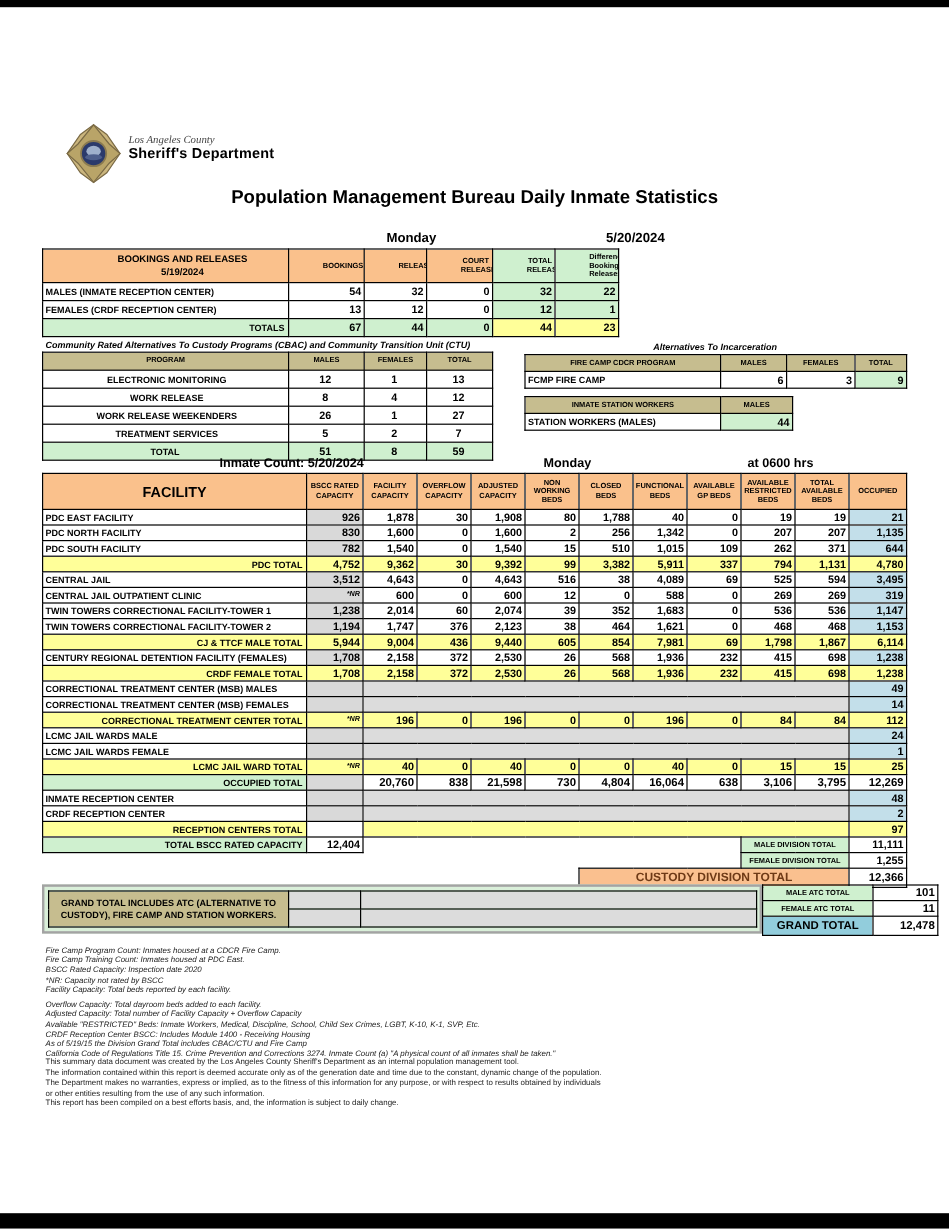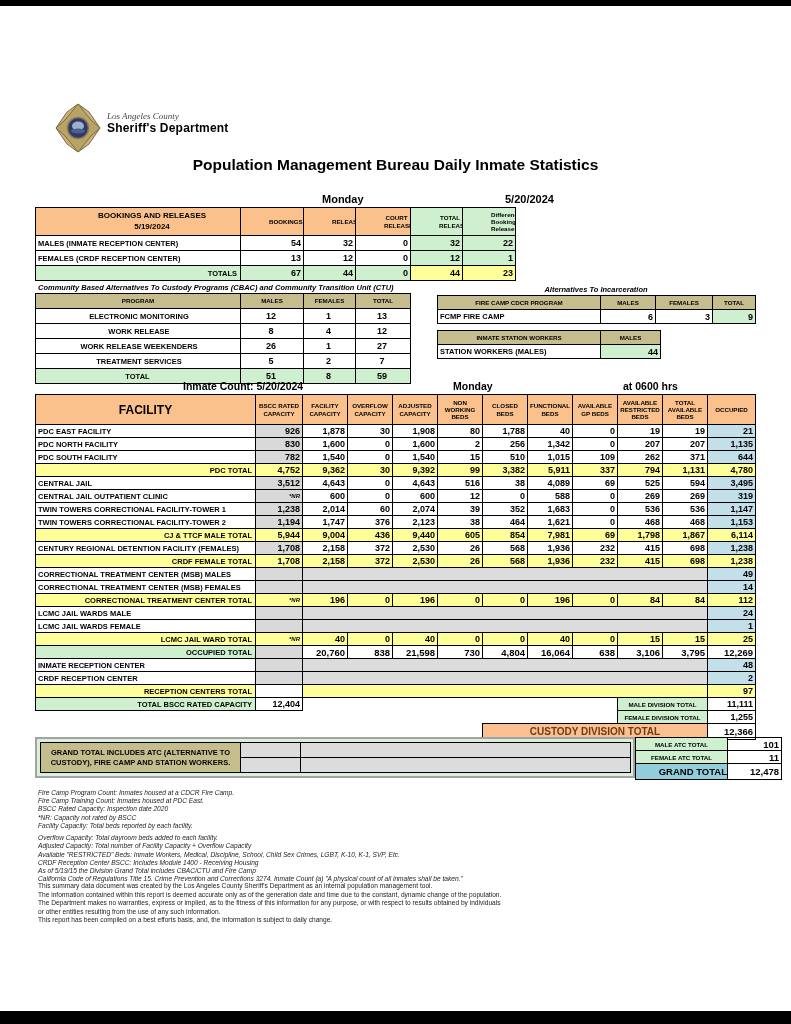--- a/index.html
+++ b/index.html
@@ -35,21 +35,21 @@
   .green{ background:#CFF0CF; }
   .yellow{ background:#FFFF99; }
   .blue { background:#C3DFEA; }
   .gray { background:#D9D9D9; }
   .grayspan { background:#DCDCDC; }
   .white{ background:#fff; }
   .ghost{ border:none !important; background:transparent; }
   .nr   { font-size:6px; font-style:italic; }
   .divlbl { font-size:6.2px; font-weight:bold; text-align:center; background:#CFF0CF; white-space:nowrap; }
   .custlbl{ font-size:10px; font-weight:bold; text-align:center; background:#FAC08F; color:#6e3a16; }
-  .grandlbl{ font-size:9.5px; font-weight:bold; text-align:right; background:#92CDDC; }
+  .grandlbl{ font-size:9.5px; font-weight:bold; text-align:center; background:#92CDDC; }
 
   #bookings-table { position:absolute; top:207px; left:35px; width:480px; }
   #bookings-table td { height:15px; }
   #bookings-table .hd { height:28px;padding-left:28px; }
   .bk-title { font-size:8px; font-weight:bold; text-align:center; background:#FAC18C; line-height:1.3; }
 
   .cbac-title { position:absolute; top:283px; left:38px; font-size:7.5px; font-weight:bold; font-style:italic; }
   #cbac-table { position:absolute; top:293px; left:35px; width:375px; }
   #cbac-table td { height:15px;text-align:center; }
 
@@ -149,21 +149,21 @@
           <td class="lbl right green">TOTALS</td>
           <td class="num green">67</td>
           <td class="num green">44</td>
           <td class="num green">0</td>
           <td class="num yellow">44</td>
           <td class="num yellow">23</td>
         </tr>
       </tbody>
   </table>
 
-  <div class="cbac-title">Community Based Alternatives To Custody Programs (CBAC) and Community Transition Unit (CTU)</div>
+  <div class="cbac-title">Community Rated Alternatives To Custody Programs (CBAC) and Community Transition Unit (CTU)</div>
   <table class="tbl" id="cbac-table">
     <colgroup>
         <col style="width:205px">
         <col style="width:63px">
         <col style="width:52px">
         <col style="width:55px">
       </colgroup>
     <tbody id="cbac-body">
         <tr>
           <td class="colh khaki">PROGRAM</td>

